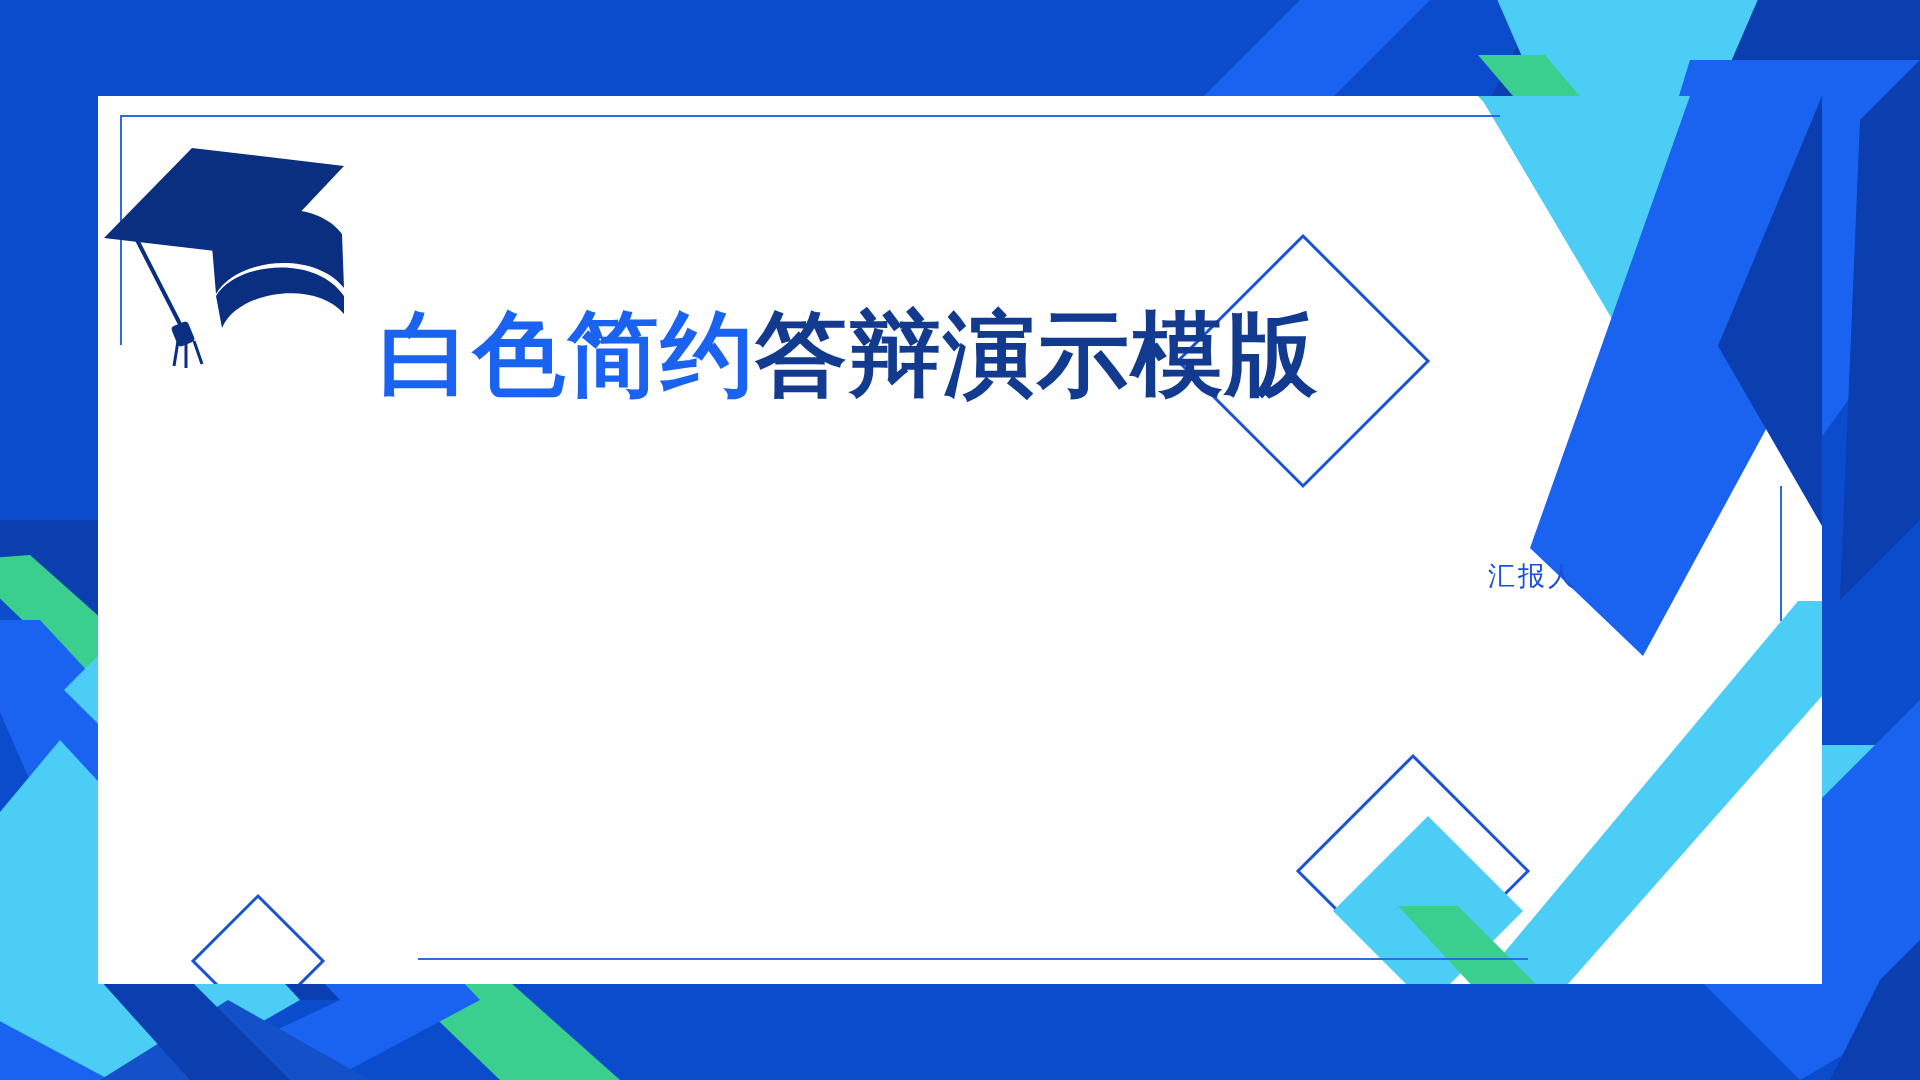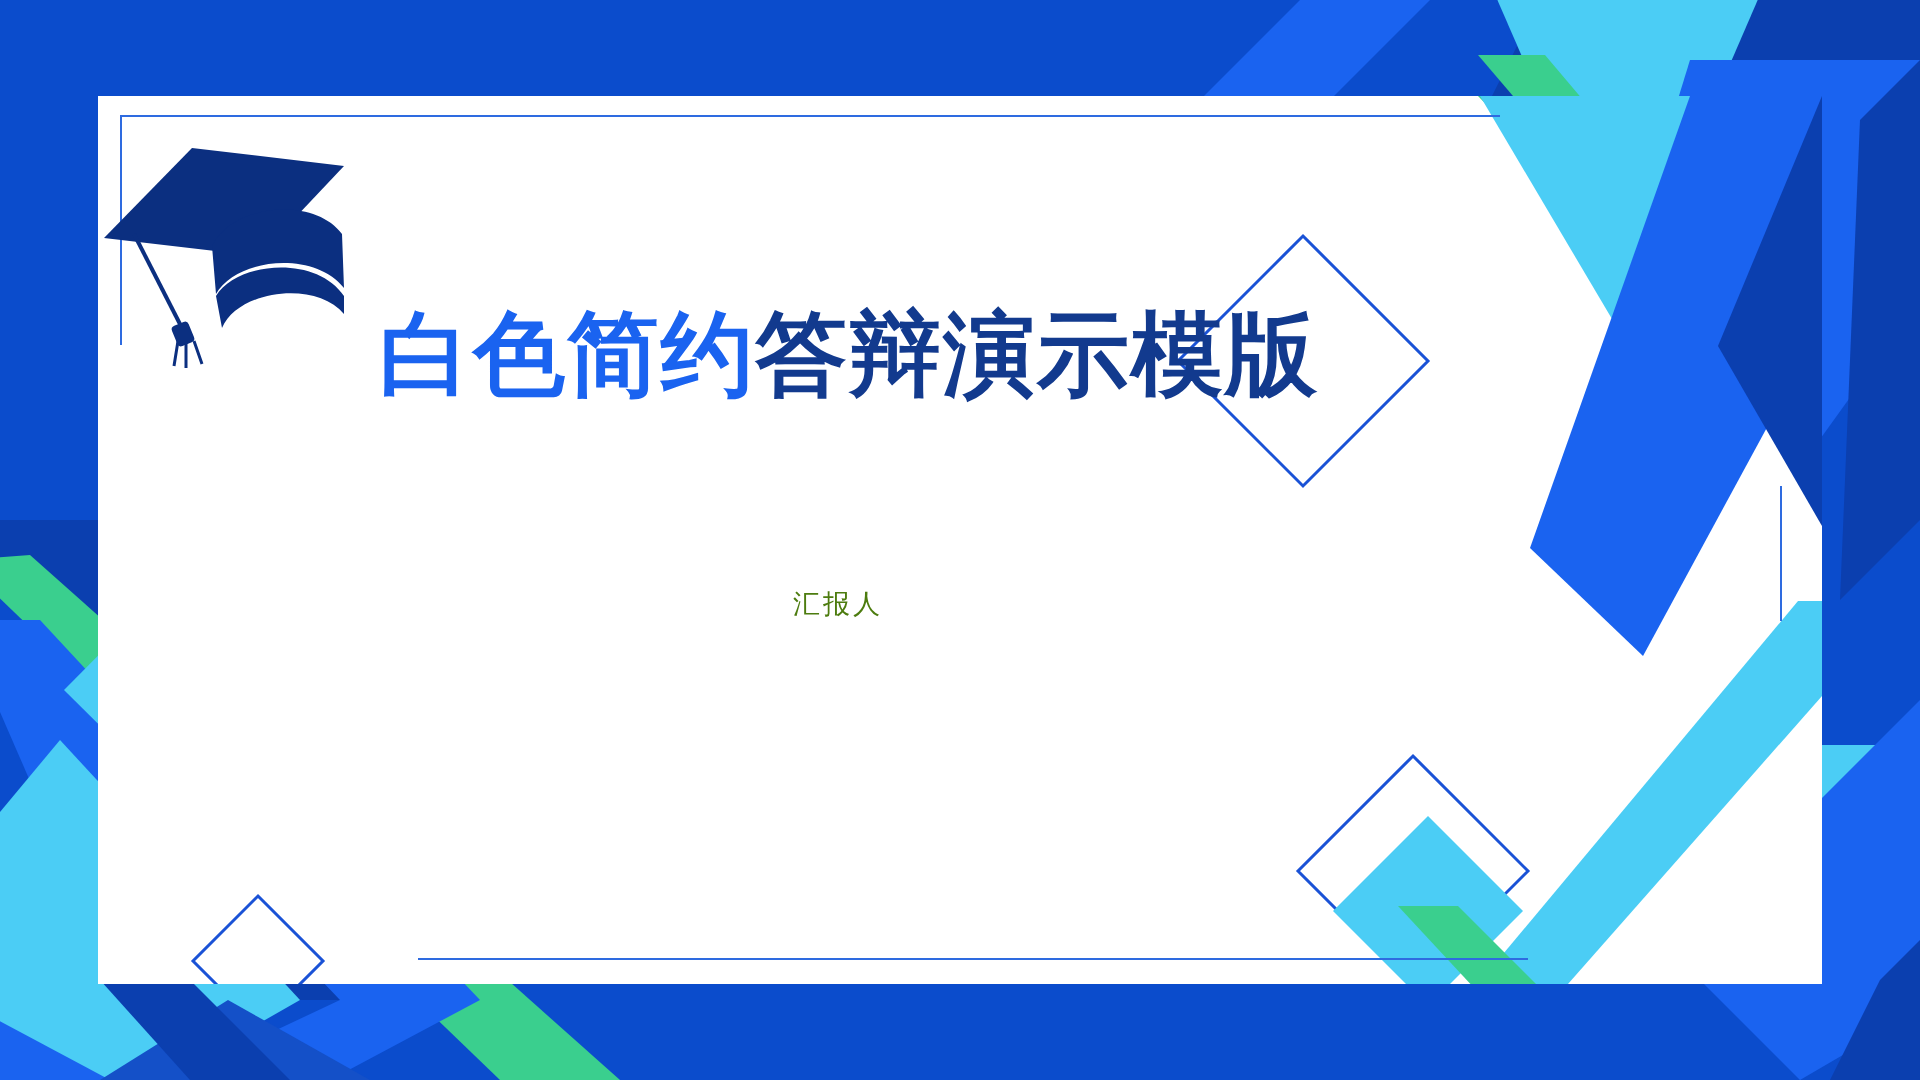--- a/index.html
+++ b/index.html
@@ -57,25 +57,25 @@
     line-height: 1.05;
     white-space: nowrap;
     margin-left: 36px;
   }
   #title .hl { color: #1A63F0; }
   #title .dk { color: #123A8E; }
 
   #subtitle {
     position: absolute;
     left: 0;
-    top: 490px;
+    top: 462px;
     width: 1480px;
-    text-align: center;
+    text-align: right;
     font-size: 27px;
-    color: #4d7c0f;
+    color: #1d4ed8;
     letter-spacing: 3px;
   }
 
   
   #cap {
     position: absolute;
     left: 6px;
     top: 42px;
     width: 240px;
     height: 230px;

